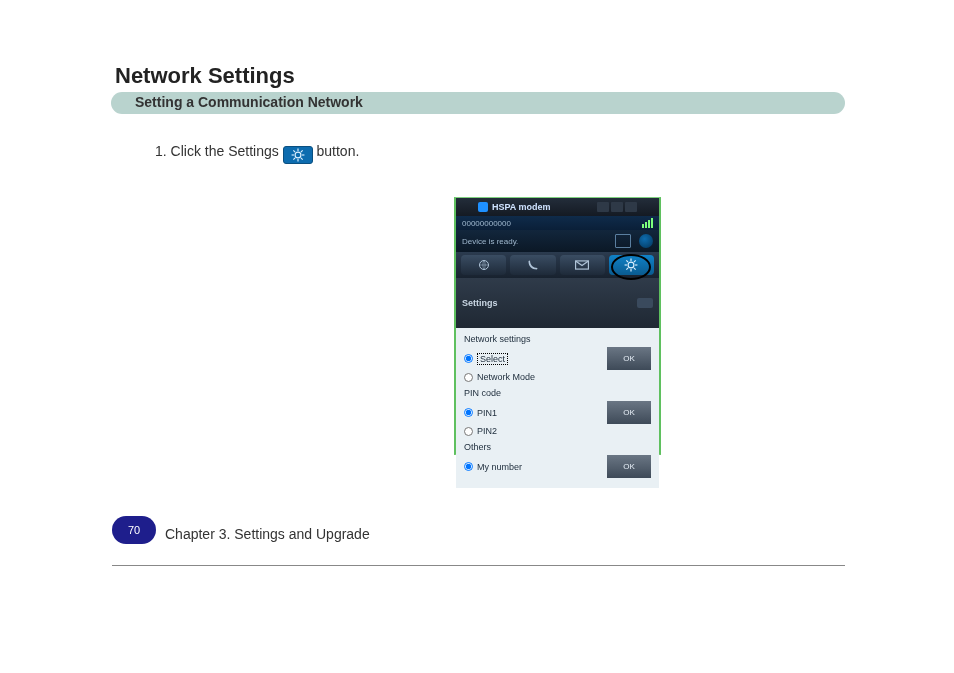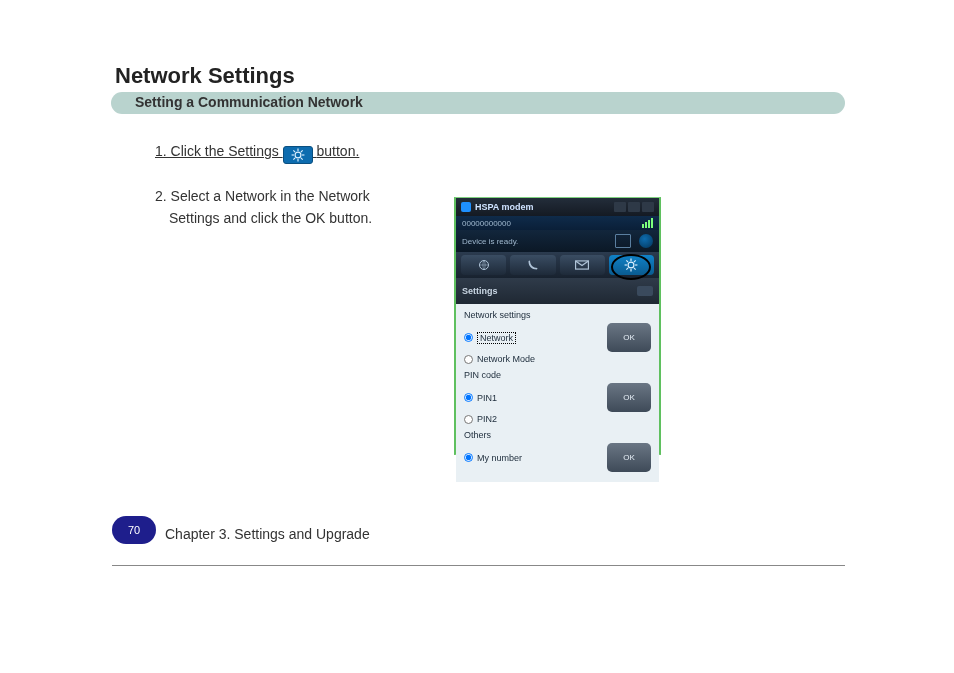--- a/index.html
+++ b/index.html
@@ -1,52 +1,52 @@
 <!DOCTYPE html>
 <html><head>
 <meta charset="utf-8">
 <style>
 html,body{margin:0;padding:0;background:#fff;font-family:Arial,Helvetica,sans-serif;}
 .page{width:954px;height:673px;position:relative;margin:0 auto;background:#fff;}
 .heading{position:absolute;left:115px;top:63px;font-size:22px;font-weight:bold;color:#222;}
 .header-bar{position:absolute;left:111px;top:92px;width:734px;height:22px;background:#b9d3ce;border-radius:11px;}
 .header-title{position:absolute;left:135px;top:94px;font-size:14px;font-weight:bold;color:#333;text-align:right;}
 .body-text{position:absolute;left:155px;top:140px;font-size:14px;color:#333;line-height:22px;}
-.ol-item1{margin-bottom:23px;text-decoration:underline;}
+.ol-item1{margin-bottom:16px;}
 .ol-item2{margin-top:8px;}
 .gear-btn{display:inline-block;vertical-align:middle;width:28px;height:16px;background:#0d6caf;border-radius:3px;border:1px solid #0a4f80;position:relative;top:3px;}
 .gear-btn svg{display:block;margin:1px auto 0;}
 
 .modem{position:absolute;left:454px;top:197px;width:203px;height:256px;background:#eef5ee;border:1px solid #7fd07f;border-left:2px solid #5fc05f;border-right:2px solid #5fc05f;font-size:9px;color:#cbd5e1;}
-.modem .titlebar{height:18px;background:linear-gradient(#232d3a,#141a23);display:flex;align-items:center;padding:0 5px;color:#cfe3ff;}
+.modem .titlebar{height:18px;background:linear-gradient(#232d3a,#141a23);display:flex;align-items:center;padding:0 22px;color:#cfe3ff;}
 .modem .titlebar .t-icon{width:10px;height:10px;background:#1e90ff;border-radius:2px;margin-right:4px;}
 .modem .titlebar .t-title{font-weight:bold;font-size:9px;}
 .modem .titlebar .t-ctrls{margin-left:auto;display:flex;gap:2px;}
 .modem .titlebar .t-ctrls span{display:inline-block;width:12px;height:10px;background:#2e3947;border-radius:1px;}
 .modem .phonebar{height:14px;background:linear-gradient(#0f2b4a,#0a1f38);display:flex;align-items:center;padding:0 6px;color:#9fb7cd;font-size:8px;text-align:center;}
 .modem .phonebar .signal{margin-left:auto;display:flex;gap:0;align-items:flex-end;}
 .modem .phonebar .signal .bar{width:2px;background:#7cff7c;margin-left:1px;}
 .modem .phonebar .signal .b1{height:4px}.modem .phonebar .signal .b2{height:6px}.modem .phonebar .signal .b3{height:8px}.modem .phonebar .signal .b4{height:10px}
 .modem .status{height:22px;background:linear-gradient(#12263c,#0b1826);display:flex;align-items:center;padding:0 6px;color:#9fb7cd;font-size:8px;}
 .modem .status .pc-icon{margin-left:auto;width:14px;height:12px;border:1px solid #5b7fa0;border-radius:1px;}
 .modem .status .globe-icon{width:14px;height:14px;border-radius:50%;background:radial-gradient(circle at 40% 35%,#0d6caf,#043458);margin-left:8px;}
 .modem .toolbar{height:26px;background:linear-gradient(#2b3b4f,#18222f);display:flex;align-items:center;gap:4px;padding:0 5px;}
 .modem .toolbar .tbtn{flex:1;height:20px;background:linear-gradient(#3a4d63,#1e2a39);border-radius:4px;display:flex;align-items:center;justify-content:center;}
 .modem .toolbar .tbtn.active{background:linear-gradient(#1082c8,#0a5b90);position:relative;}
 .modem .toolbar .tbtn.active .circ{position:absolute;left:2px;top:-1px;width:36px;height:22px;border:2px solid #000;border-radius:50%;}
-.modem .section{background:linear-gradient(#2f3b4a,#1f2833);height:26px;display:flex;align-items:center;padding:0 6px;color:#c9d6e3;font-weight:bold;font-size:9px;}
+.modem .section{background:linear-gradient(#2f3b4a,#1f2833);height:26px;display:flex;align-items:center;padding:12px 6px;color:#c9d6e3;font-weight:bold;font-size:9px;}
 .modem .section .collapse{margin-left:auto;width:16px;height:10px;background:#3a4a5d;border-radius:2px;}
 .modem .panel{background:#e9f0f4;color:#1c2b3a;padding:6px 8px 4px;}
 .modem .group{font-size:9px;color:#1c2b3a;margin-bottom:6px;}
 .modem .group .gtitle{font-size:9px;margin-bottom:3px;}
 .modem .row{display:flex;align-items:center;gap:4px;margin:2px 0;}
 .modem .row input[type=radio]{width:9px;height:9px;margin:0;}
 .modem .row .optlabel{font-size:9px;color:#1c2b3a;}
 .modem .row .optlabel.sel{border:1px dotted #000;padding:0 2px;}
-.modem .okbtn{margin-left:auto;width:44px;height:29px;background:linear-gradient(#6a7684,#3e4a58);color:#e6eef6;border-radius:5px;display:flex;align-items:center;justify-content:center;font-size:8px;}
+.modem .okbtn{margin-left:auto;width:44px;height:23px;background:linear-gradient(#6a7684,#3e4a58);color:#e6eef6;border-radius:0;display:flex;align-items:center;justify-content:center;font-size:8px;}
 
 .footer-badge{position:absolute;left:112px;top:516px;width:44px;height:28px;background:#1e1e8c;border-radius:14px;color:#fff;font-size:11px;display:flex;align-items:center;justify-content:center;}
 .footer-line{position:absolute;left:112px;top:565px;width:733px;height:1px;background:#888;}
 .footer-text{position:absolute;left:165px;top:526px;font-size:14px;color:#333;}
 </style>
 </head>
 <body>
 
 <div class="page">
   <div class="heading">Network Settings</div>
@@ -65,24 +65,20 @@
               <line x1="1" y1="12" x2="5" y2="12"></line>
               <line x1="19" y1="12" x2="23" y2="12"></line>
               <line x1="4" y1="4" x2="7" y2="7"></line>
               <line x1="17" y1="17" x2="20" y2="20"></line>
               <line x1="4" y1="20" x2="7" y2="17"></line>
               <line x1="17" y1="7" x2="20" y2="4"></line>
             </g>
           </svg>
       </span>
       <span> button.</span>
-    </div>
-    <div class="ol-item2">
-      <div>2. Select a Network in the Network</div>
-      <div style="padding-left:14px">Settings and click the OK button.</div>
     </div>
   </div>
 
   <div class="modem">
     <div class="titlebar">
       <span class="t-icon"></span>
       <span class="t-title">HSPA modem</span>
       <span class="t-ctrls">
         <span></span>
         <span></span>
@@ -140,21 +136,21 @@
     </div>
     <div class="section">
       <span>Settings</span>
       <span class="collapse"></span>
     </div>
     <div class="panel">
       <div class="group">
         <div class="gtitle">Network settings</div>
         <div class="row">
           <input type="radio" checked="" style="">
-          <span class="optlabel sel">Network</span>
+          <span class="optlabel sel">Select</span>
           <span class="okbtn">OK</span>
         </div>
         <div class="row">
           <input type="radio" style="">
           <span class="optlabel">Network Mode</span>
         </div>
       </div>
       <div class="group">
         <div class="gtitle">PIN code</div>
         <div class="row">

